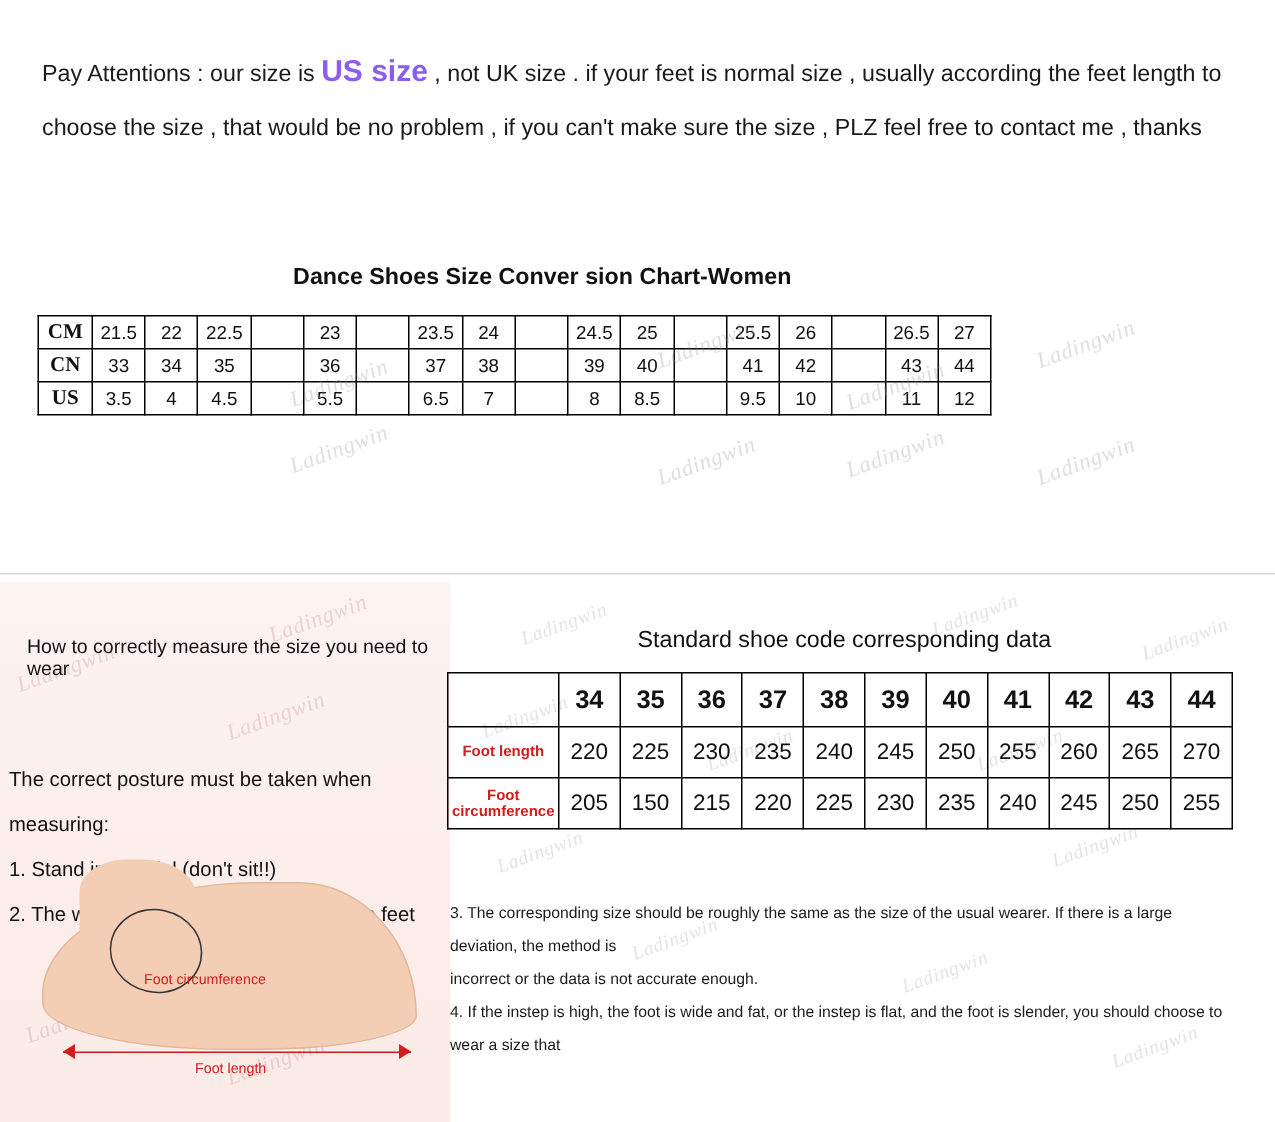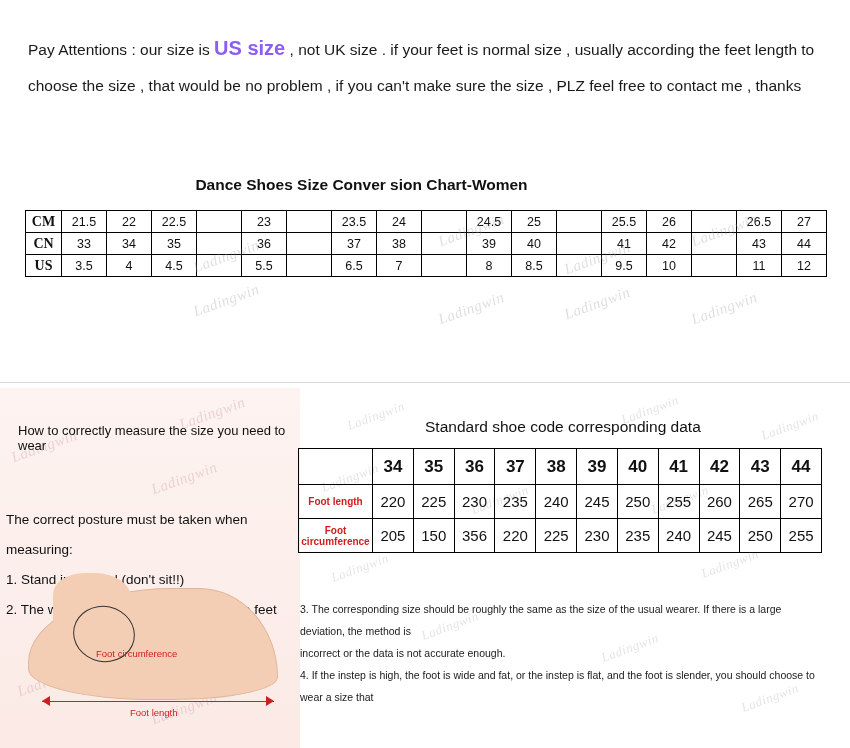--- a/index.html
+++ b/index.html
@@ -44,21 +44,21 @@
 
   
   .chart1-wrap {
     position: absolute;
     left: 25px;
     top: 210px;
     width: 802px;
   }
   table.size-table {
     border-collapse: collapse;
-    width: 802px;
+    width: 636px;
     table-layout: fixed;
   }
   table.size-table td {
     border: 1px solid #000000;
     height: 22px;
     font-size: 12.5px;
     text-align: center;
     vertical-align: middle;
     color: #111111;
     padding: 0;
@@ -391,21 +391,21 @@
         <td>250</td>
         <td>255</td>
         <td>260</td>
         <td>265</td>
         <td>270</td>
       </tr>
       <tr>
         <td class="lbl">Foot circumference</td>
         <td>205</td>
         <td>150</td>
-        <td>356</td>
+        <td>215</td>
         <td>220</td>
         <td>225</td>
         <td>230</td>
         <td>235</td>
         <td>240</td>
         <td>245</td>
         <td>250</td>
         <td>255</td>
       </tr>
     </tbody>

